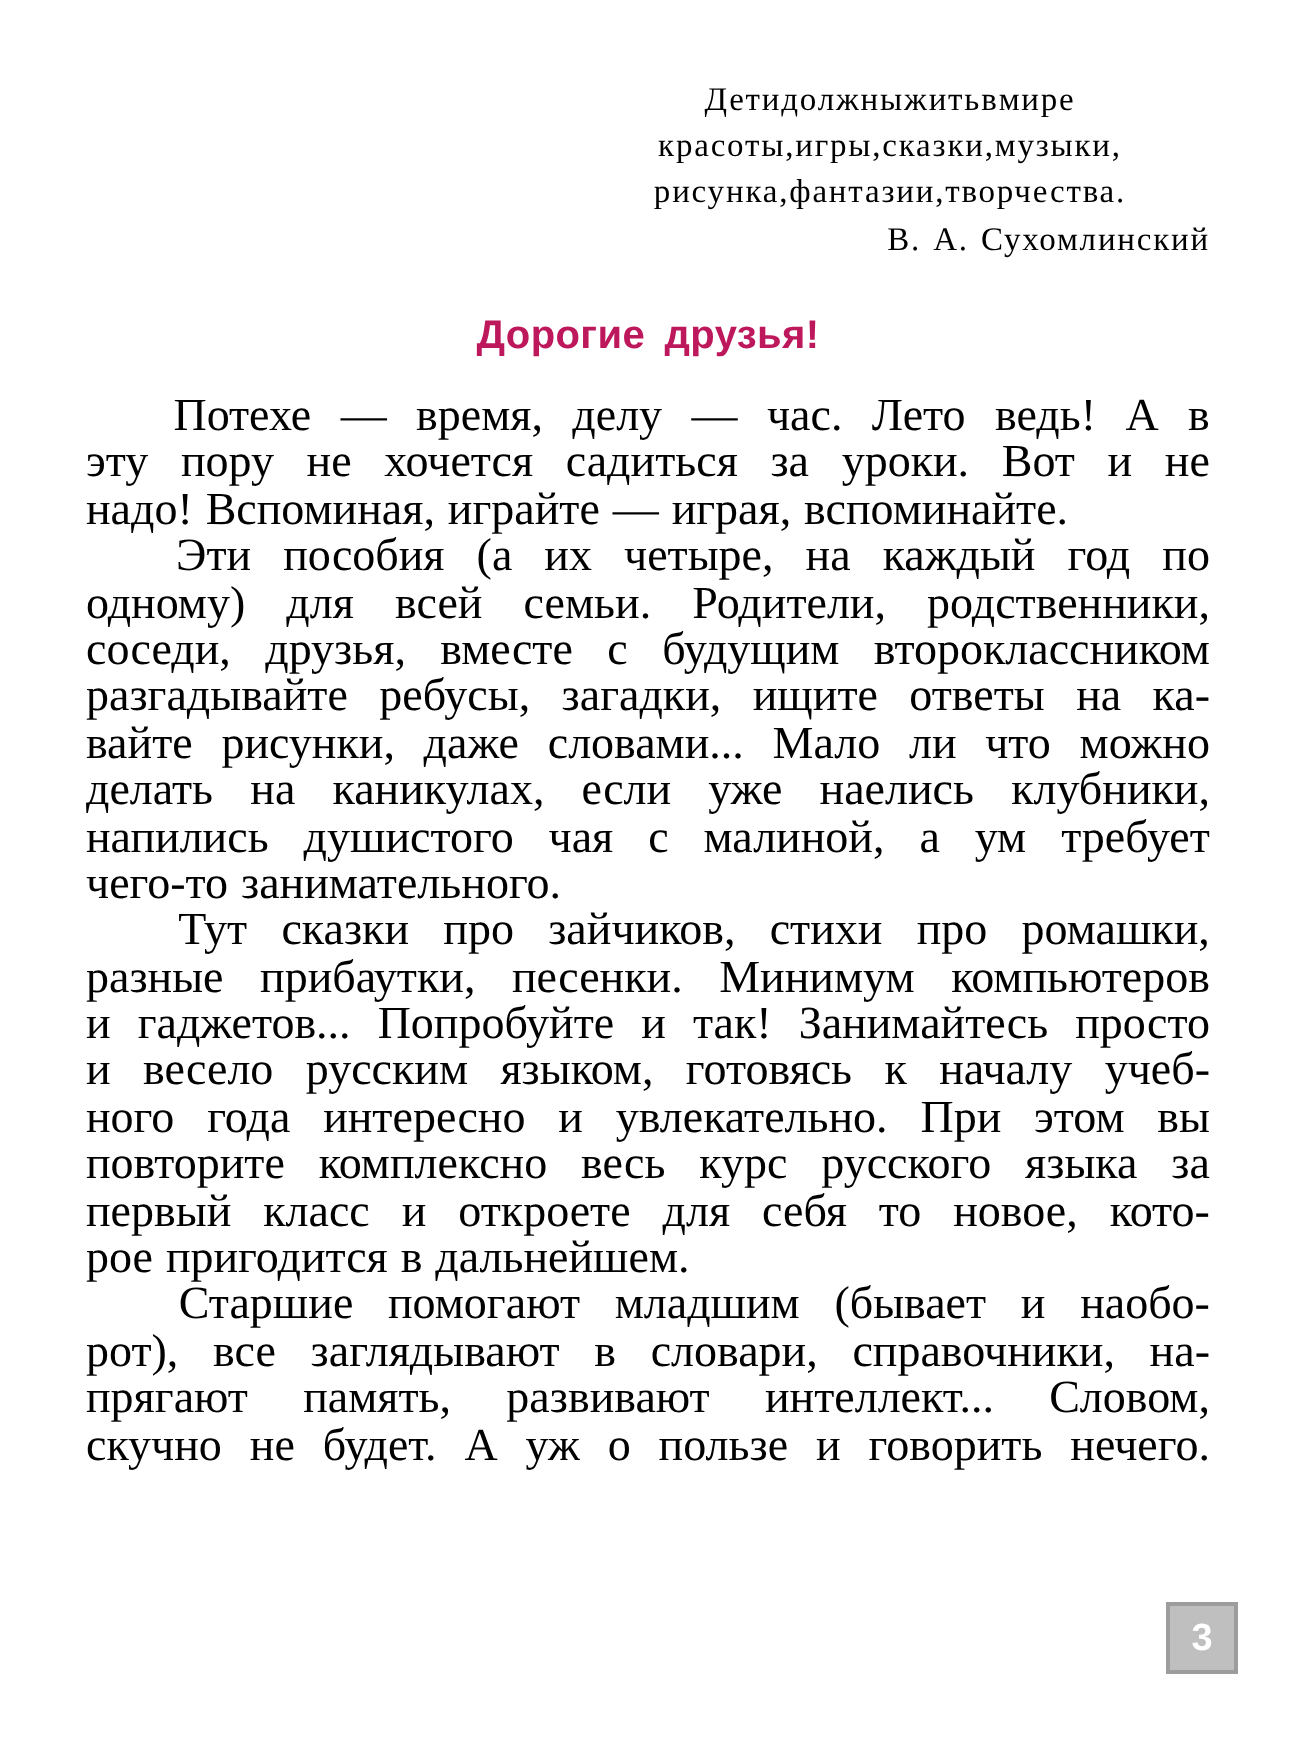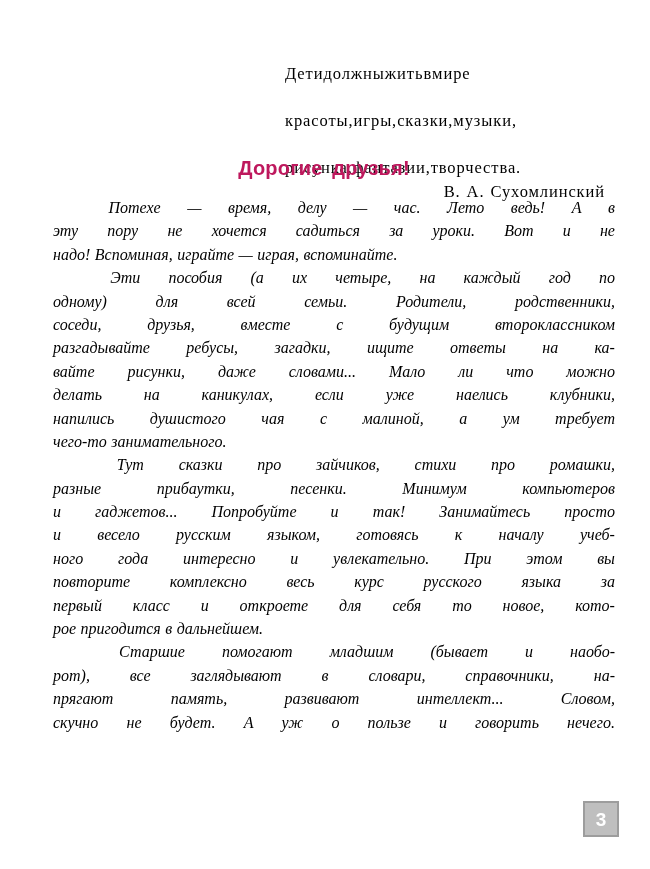--- a/index.html
+++ b/index.html
@@ -37,23 +37,22 @@
     line-height: 23px;
     letter-spacing: 0.9px;
     word-spacing: 1px;
   }
   .epigraph-line {
     display: block;
     white-space: nowrap;
   }
   .epigraph-line.spread {
     display: flex;
-    justify-content: flex-start;
+    justify-content: center;
     white-space: normal;
-    margin-top: 24px;
   }
   .epigraph-author {
     display: block;
     text-align: right;
     text-align-last: right;
     margin-top: 1px;
     letter-spacing: 0.9px;
   }
 
   
@@ -67,26 +66,25 @@
     font-weight: bold;
     font-size: 20px;
     color: #be185d;
     letter-spacing: 0.2px;
     word-spacing: 4px;
   }
 
   
   .body-text {
     position: absolute;
-    left: 53px;
+    left: 43px;
     top: 196px;
     width: 562px;
-    font-size: 16px;
+    font-size: 23px;
     line-height: 23.4px;
-    font-style: italic;
   }
   .para {
     margin: 0;
   }
   .line {
     display: flex;
     white-space: nowrap;
     height: 23.4px;
     line-height: 23.4px;
     overflow: visible;

